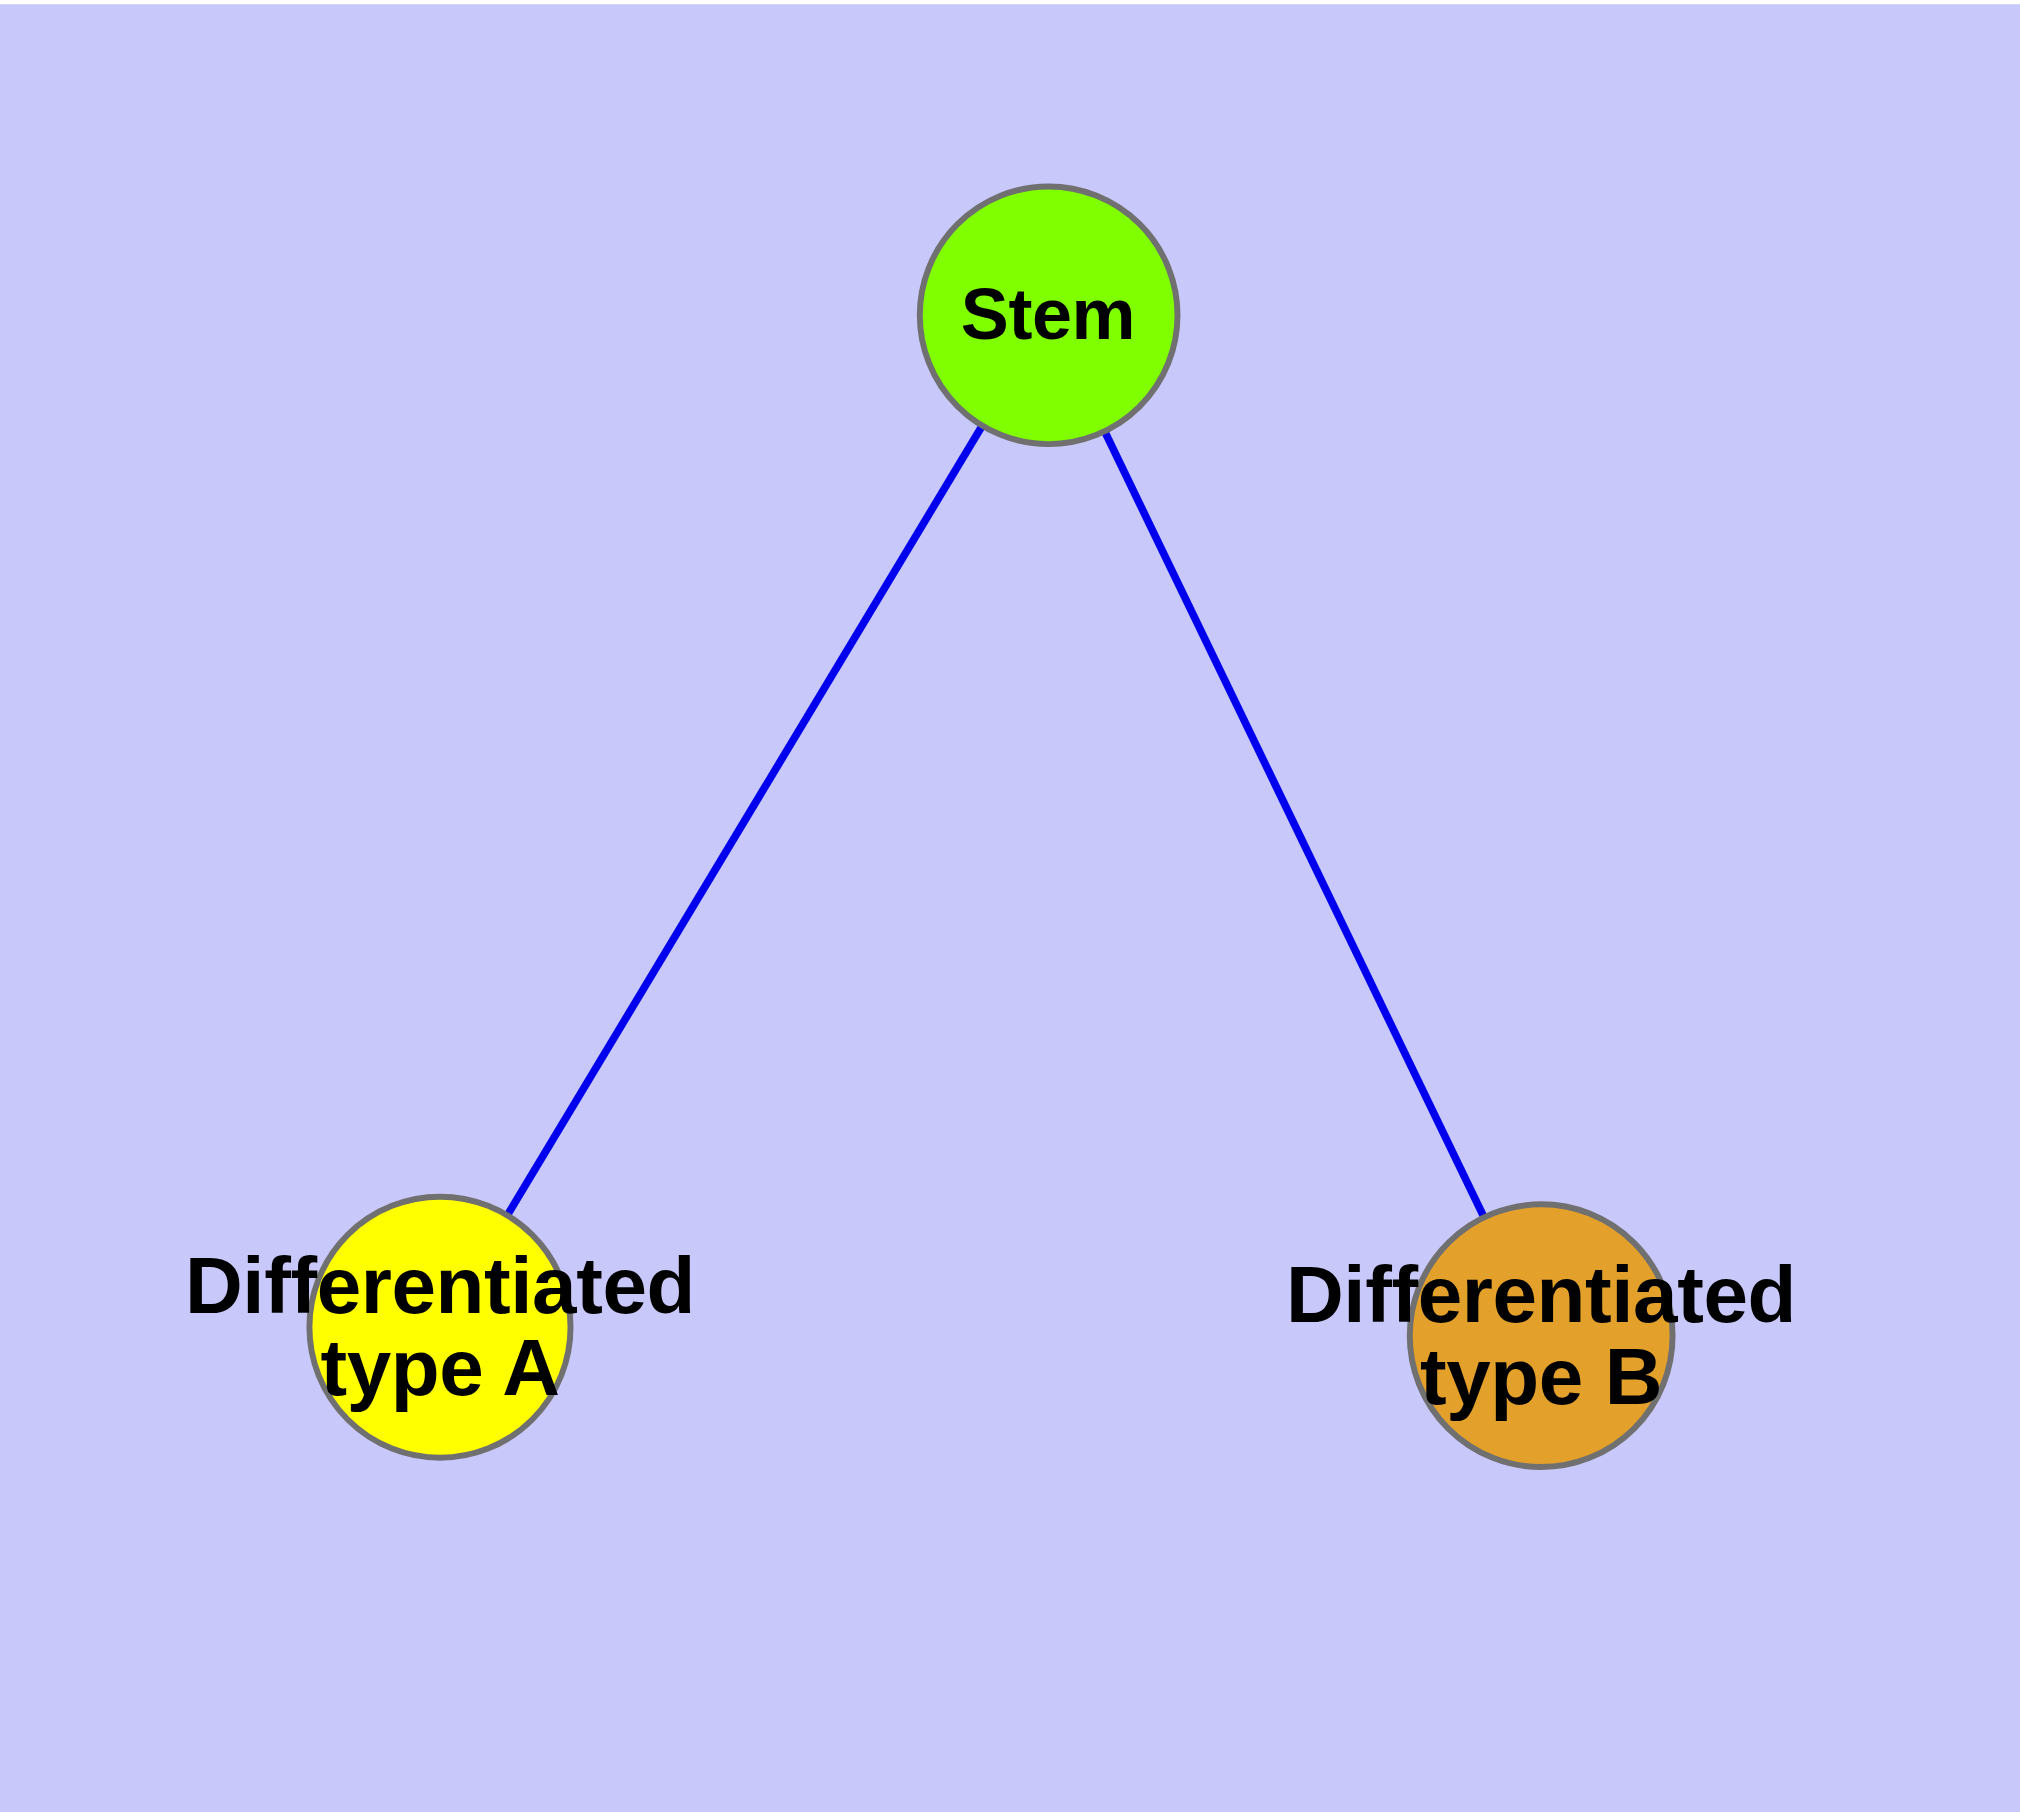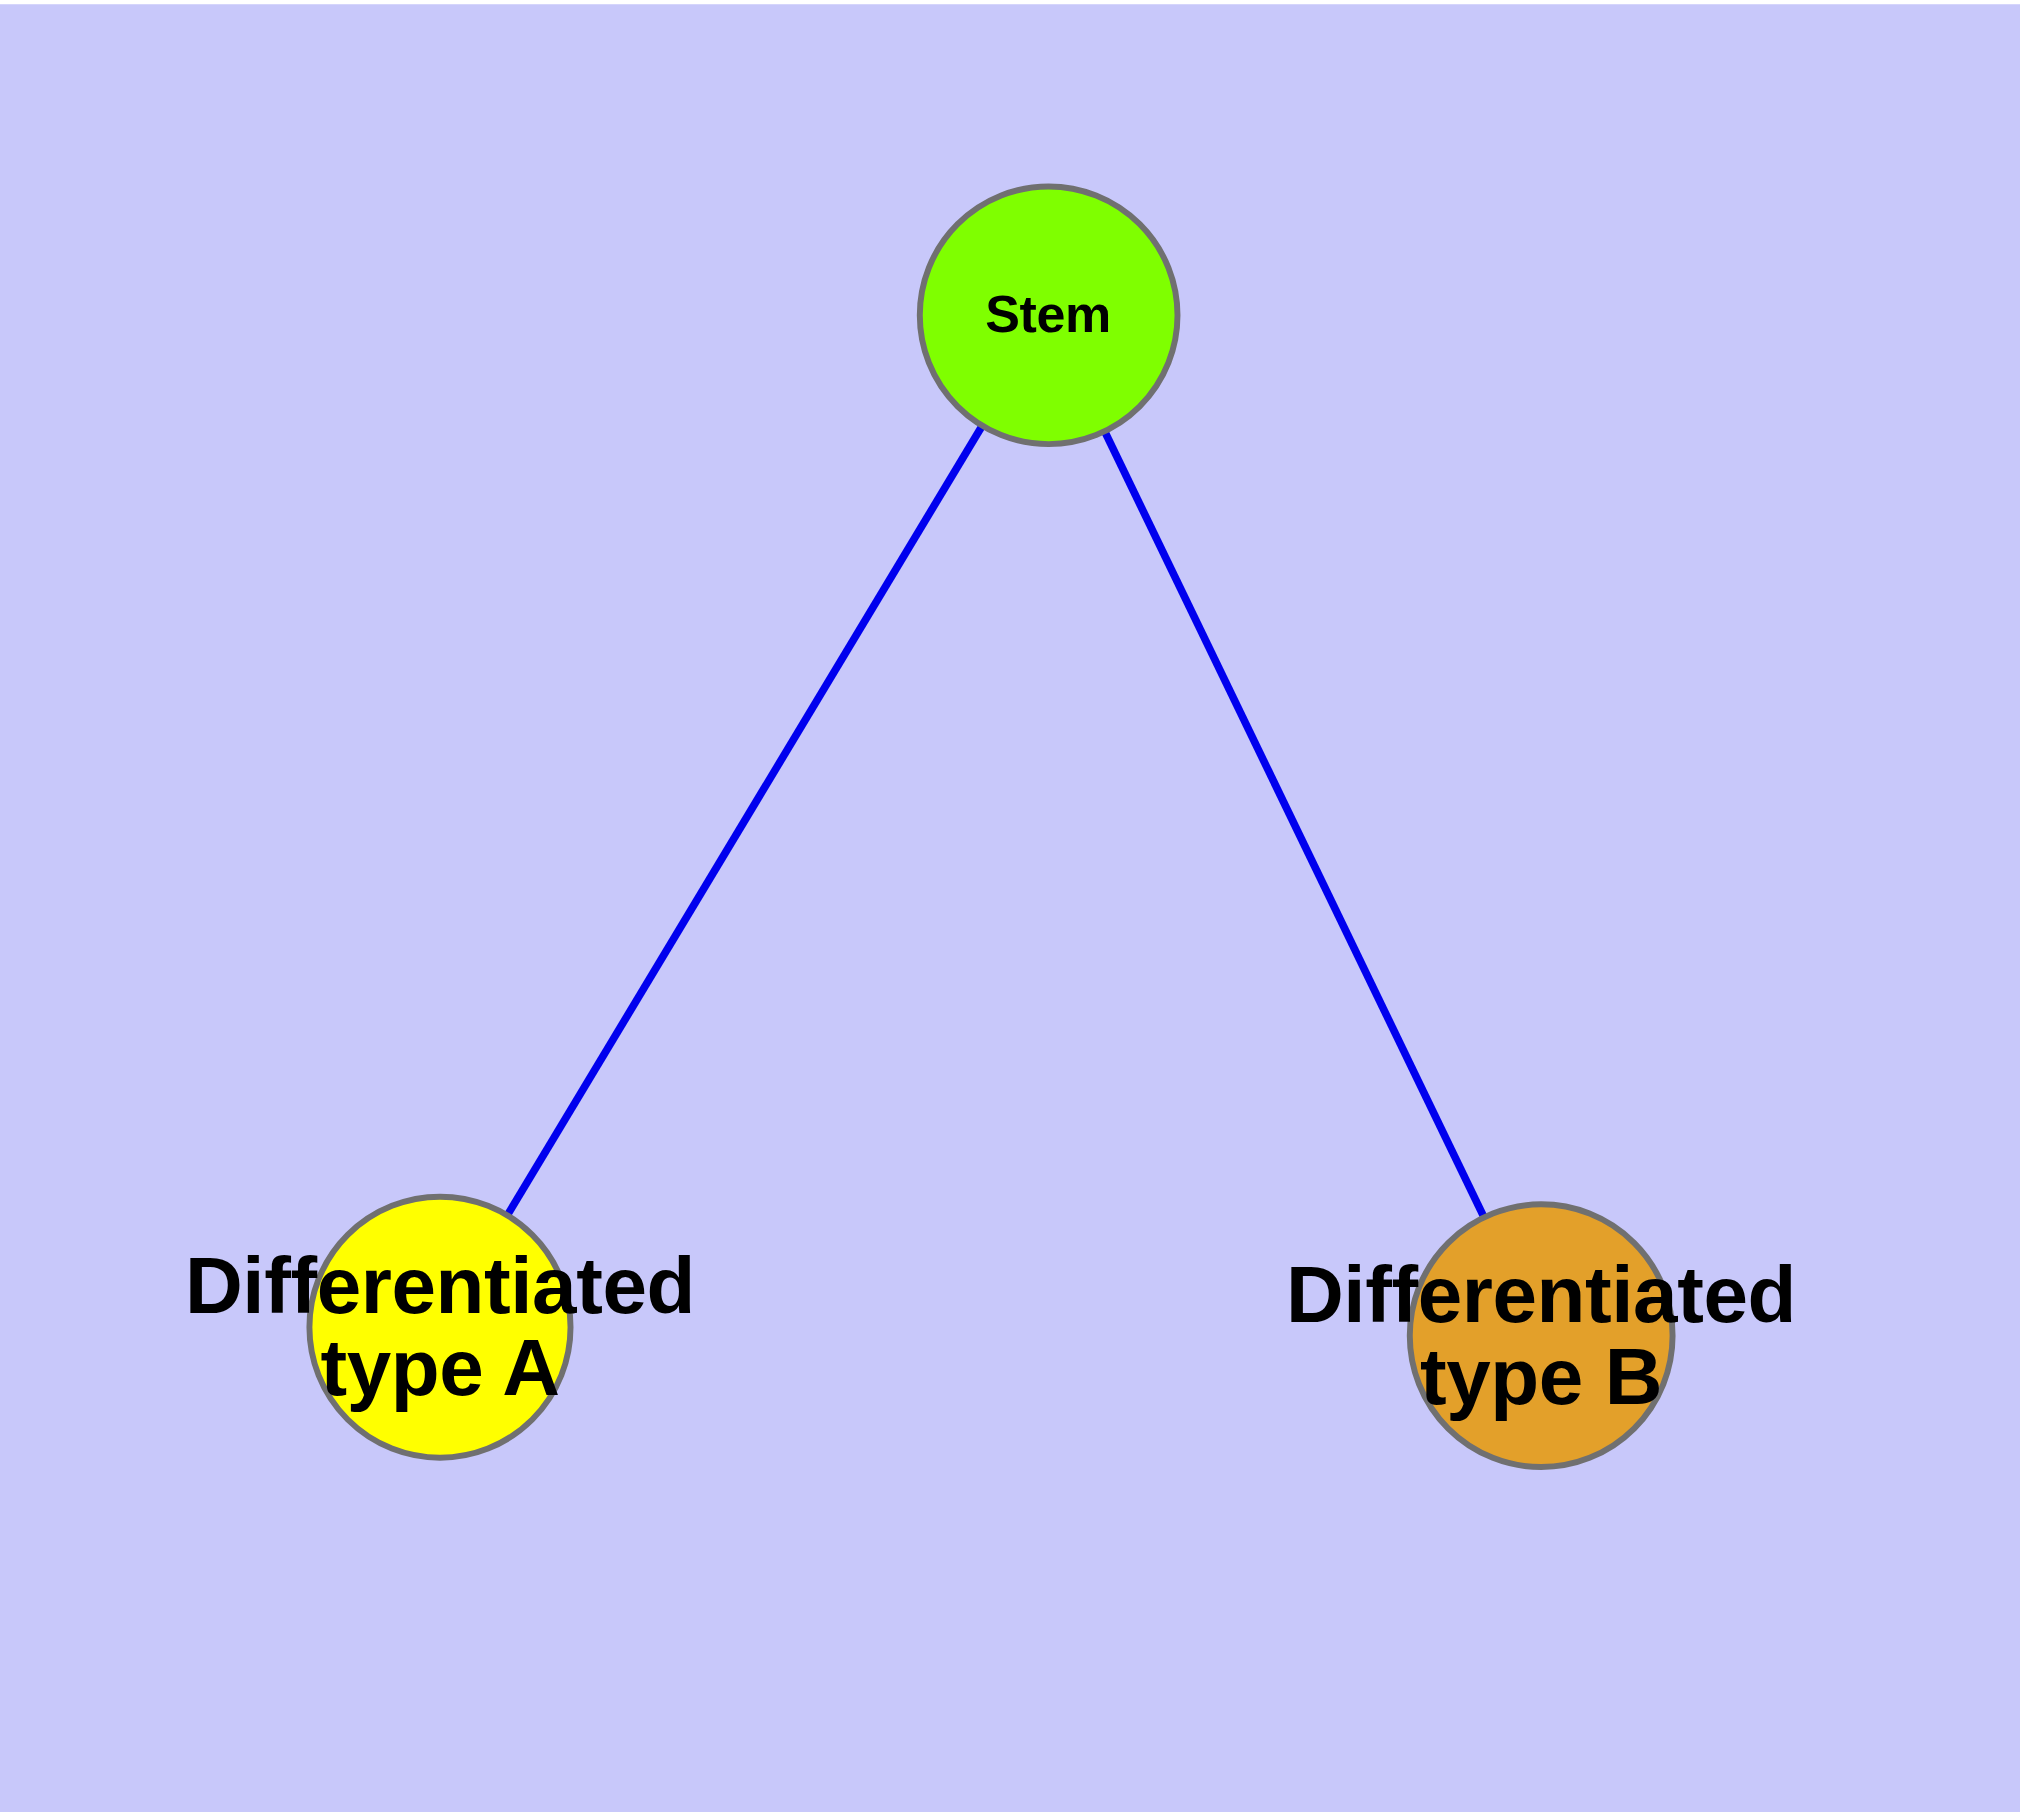--- a/index.html
+++ b/index.html
@@ -55,20 +55,20 @@
       <line id="edge-stem-diff_b" x1="1237" y1="372" x2="1818" y2="1576" stroke="#0000ee" stroke-width="9" stroke-linecap="butt"></line>
     </g>
 
     <g id="node-layer">
       <circle id="node-stem" cx="1237" cy="372" r="152" fill="#7fff00" stroke="#707070" stroke-width="7"></circle>
       <circle id="node-diff_a" cx="519" cy="1566" r="154" fill="#ffff00" stroke="#707070" stroke-width="7"></circle>
       <circle id="node-diff_b" cx="1818" cy="1576" r="155" fill="#e3a02a" stroke="#707070" stroke-width="7"></circle>
     </g>
   </svg>
 
-  <div class="node-label" id="label-stem" style="left: 1048px; top: 315px; color: rgb(0, 0, 0); font-size: 52px; font-weight: bold;">Stem</div>
+  <div class="node-label" id="label-stem" style="left: 1048px; top: 315px; color: rgb(0, 0, 0); font-size: 72px; font-weight: bold;">Stem</div>
   <div class="node-label" id="label-diff_a" style="left: 440px; top: 1327px; color: rgb(0, 0, 0); font-size: 80px; font-weight: bold;">Differentiated
 type A</div>
   <div class="node-label" id="label-diff_b" style="left: 1541px; top: 1336px; color: rgb(0, 0, 0); font-size: 80px; font-weight: bold;">Differentiated
 type B</div>
 
 </div>
 
 
 </body></html>

